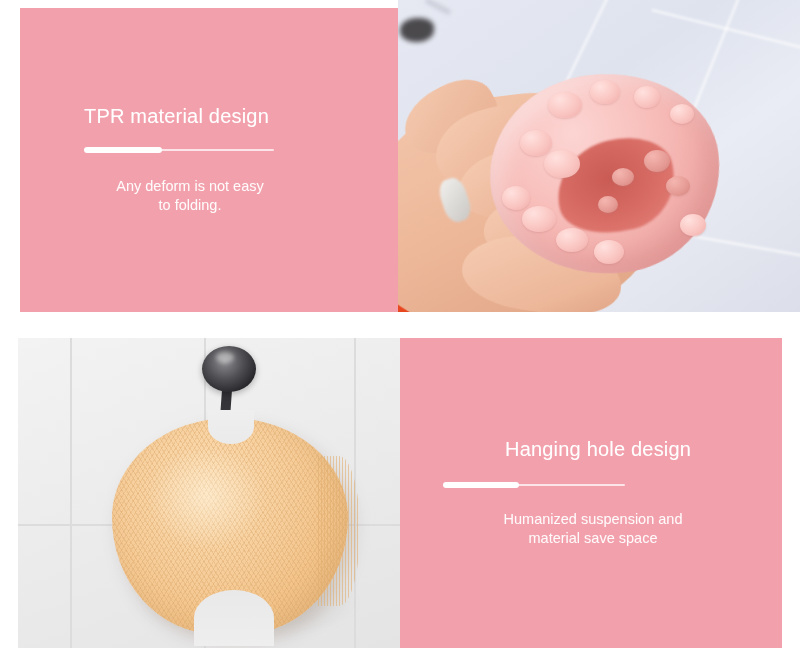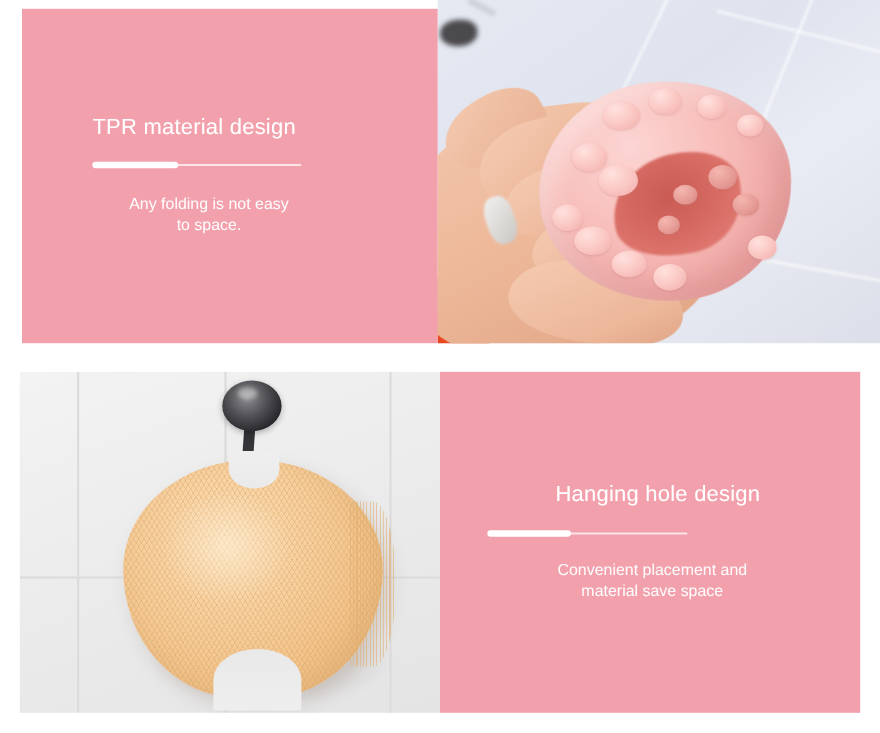--- a/index.html
+++ b/index.html
@@ -301,22 +301,22 @@
 <div class="panel pink-panel" id="panel-top-text">
   <div class="inner">
     <div class="feature-title">TPR material design</div>
 
     <div class="divider">
       <span class="seg-thick"></span>
       <span class="seg-thin"></span>
     </div>
 
     <div class="feature-body">
-      <span class="line">Any folding is not easy</span>
-      <span class="line">to space.</span>
+      <span class="line">Any deform is not easy</span>
+      <span class="line">to folding.</span>
     </div>
   </div>
 </div>
 
 <div class="panel" id="photo-hand-squeeze">
   <span class="grout g1"></span>
   <span class="grout g2"></span>
   <span class="grout g3"></span>
   <span class="grout g4"></span>
 
@@ -377,17 +377,17 @@
 <div class="panel pink-panel" id="panel-bottom-text">
   <div class="inner">
     <div class="feature-title">Hanging hole design</div>
 
     <div class="divider">
       <span class="seg-thick"></span>
       <span class="seg-thin"></span>
     </div>
 
     <div class="feature-body">
-      <span class="line">Convenient placement and</span>
+      <span class="line">Humanized suspension and</span>
       <span class="line">material save space</span>
     </div>
   </div>
 </div>
 
 </body></html>

